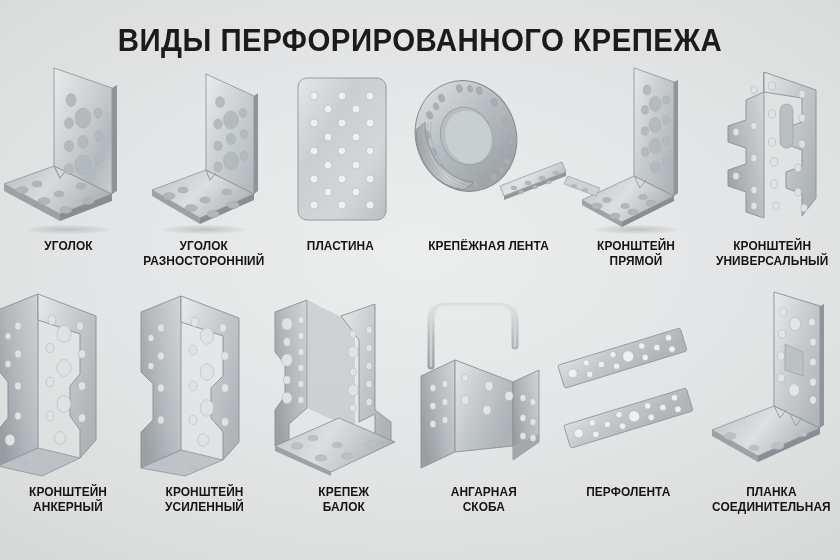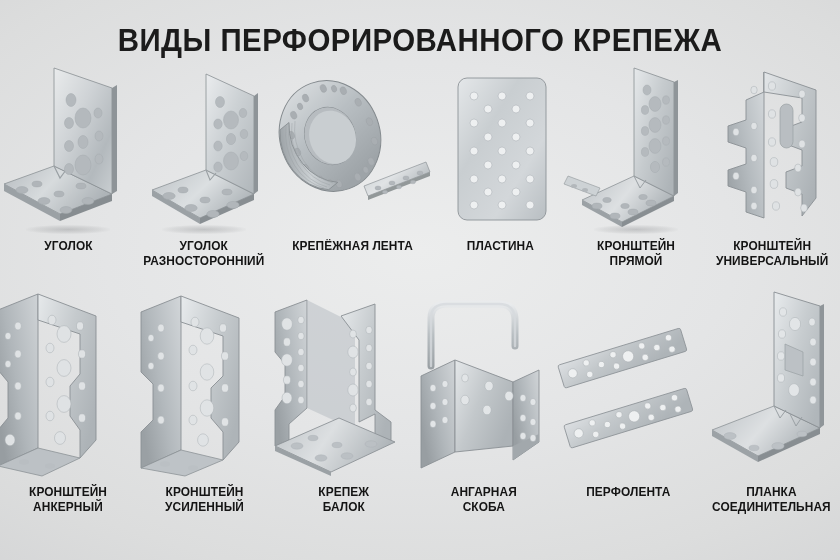--- a/index.html
+++ b/index.html
@@ -178,94 +178,20 @@
               <ellipse cx="95" cy="139" rx="6.2" ry="3.5"></ellipse>
             <ellipse cx="45" cy="124" rx="5" ry="2.9"></ellipse>
               <ellipse cx="67" cy="134" rx="5" ry="2.9"></ellipse>
             <ellipse cx="89" cy="126" rx="5" ry="2.9"></ellipse>
           </g>
         </svg>
         <div class="shadow"></div>
       </div>
       <div class="caption">УГОЛОК
 РАЗНОСТОРОННІИЙ</div>
-    </div>
-
-    <div class="cell">
-      <div class="art">
-        <svg width="160" height="166" viewBox="0 0 160 166">
-          <defs>
-            <linearGradient id="g4a" x1="0" y1="0" x2="0.4" y2="1">
-              <stop offset="0" stop-color="#dfe2e4"></stop>
-                <stop offset="0.5" stop-color="#b9bfc3"></stop>
-              <stop offset="1" stop-color="#9ea4a8"></stop>
-            </linearGradient>
-            <linearGradient id="g4b" x1="0" y1="0" x2="1" y2="0.6">
-              <stop offset="0" stop-color="#c8cdd0"></stop>
-                <stop offset="0.5" stop-color="#e0e3e5"></stop>
-              <stop offset="1" stop-color="#aeb4b8"></stop>
-            </linearGradient>
-            <linearGradient id="g4c" x1="0" y1="0" x2="1" y2="0">
-              <stop offset="0" stop-color="#9ea4a8"></stop>
-                <stop offset="0.5" stop-color="#ccd1d4"></stop>
-              <stop offset="1" stop-color="#a8aeb2"></stop>
-            </linearGradient>
-          </defs>
-
-          <polygon points="92,120 154,96 158,106 96,130" fill="url(#g4b)" stroke="#8e9498" stroke-width="0.7"></polygon>
-          <polygon points="96,130 158,106 158,110 96,134" fill="#929899"></polygon>
-          <g fill="#b2b7bb" stroke="#a4aaae" stroke-width="0.4">
-            <ellipse cx="106" cy="122" rx="3" ry="2"></ellipse>
-              <ellipse cx="120" cy="117" rx="3" ry="2"></ellipse>
-            <ellipse cx="134" cy="112" rx="3" ry="2"></ellipse>
-              <ellipse cx="148" cy="107" rx="3" ry="2"></ellipse>
-            <ellipse cx="113" cy="126" rx="2.6" ry="1.8"></ellipse>
-              <ellipse cx="127" cy="121" rx="2.6" ry="1.8"></ellipse>
-            <ellipse cx="141" cy="116" rx="2.6" ry="1.8"></ellipse>
-          </g>
-
-          <g transform="translate(58,70) rotate(-20)">
-            <ellipse cx="0" cy="0" rx="50" ry="56" fill="url(#g4a)" stroke="#83898d" stroke-width="1"></ellipse>
-            <ellipse cx="0" cy="0" rx="25" ry="29" fill="#d3d7da" stroke="#8a9094" stroke-width="1"></ellipse>
-            <ellipse cx="0" cy="0" rx="25" ry="29" fill="#b7bcc0"></ellipse>
-            <ellipse cx="2" cy="2" rx="23" ry="27" fill="#c9ced1"></ellipse>
-
-            <g fill="#a9aeb2" stroke="#9aa0a4" stroke-width="0.4">
-              <ellipse cx="-36" cy="-14" rx="3" ry="4"></ellipse>
-                <ellipse cx="-36" cy="4" rx="3" ry="4"></ellipse>
-              <ellipse cx="-34" cy="22" rx="3" ry="4"></ellipse>
-                <ellipse cx="-27" cy="-32" rx="3" ry="4"></ellipse>
-              <ellipse cx="-24" cy="38" rx="3" ry="4"></ellipse>
-                <ellipse cx="-10" cy="-44" rx="3" ry="4"></ellipse>
-              <ellipse cx="-8" cy="48" rx="3" ry="4"></ellipse>
-                <ellipse cx="10" cy="-47" rx="3" ry="4"></ellipse>
-              <ellipse cx="12" cy="48" rx="3" ry="4"></ellipse>
-                <ellipse cx="28" cy="-38" rx="3" ry="4"></ellipse>
-              <ellipse cx="30" cy="38" rx="3" ry="4"></ellipse>
-                <ellipse cx="38" cy="-22" rx="3" ry="4"></ellipse>
-              <ellipse cx="40" cy="20" rx="3" ry="4"></ellipse>
-                <ellipse cx="42" cy="0" rx="3" ry="4"></ellipse>
-              <ellipse cx="-42" cy="-2" rx="2.6" ry="3.4"></ellipse>
-              <ellipse cx="-18" cy="-38" rx="2.6" ry="3.4"></ellipse>
-                <ellipse cx="20" cy="-43" rx="2.6" ry="3.4"></ellipse>
-              <ellipse cx="-16" cy="44" rx="2.6" ry="3.4"></ellipse>
-                <ellipse cx="22" cy="44" rx="2.6" ry="3.4"></ellipse>
-            </g>
-          </g>
-
-          <path d="M12,58 A50,56 0 0 0 52,124 L62,118 A50,56 0 0 1 22,52 Z" fill="url(#g4c)" stroke="#858b8f" stroke-width="0.8" transform="rotate(-8 52 90)"></path>
-          <g stroke="#9ca2a6" stroke-width="0.55" opacity="0.85">
-            <path d="M14,60 A50,56 0 0 0 52,122" fill="none"></path>
-            <path d="M17,59 A50,56 0 0 0 55,121" fill="none"></path>
-            <path d="M20,57 A50,56 0 0 0 58,119" fill="none"></path>
-            <path d="M23,55 A50,56 0 0 0 61,117" fill="none"></path>
-          </g>
-        </svg>
-      </div>
-      <div class="caption">КРЕПЁЖНАЯ ЛЕНТА</div>
     </div>
 
     <div class="cell">
       <div class="art">
         <svg width="132" height="166" viewBox="0 0 132 166">
           <defs>
             <linearGradient id="g3" x1="0" y1="0" x2="1" y2="1">
               <stop offset="0" stop-color="#e4e7e9"></stop>
                 <stop offset="0.35" stop-color="#c9ced1"></stop>
               <stop offset="0.7" stop-color="#d3d7da"></stop>
@@ -300,20 +226,94 @@
               <circle cx="68" cy="139" r="4"></circle>
               <circle cx="96" cy="139" r="4"></circle>
           </g>
         </svg>
       </div>
       <div class="caption">ПЛАСТИНА</div>
     </div>
 
     <div class="cell">
       <div class="art">
+        <svg width="160" height="166" viewBox="0 0 160 166">
+          <defs>
+            <linearGradient id="g4a" x1="0" y1="0" x2="0.4" y2="1">
+              <stop offset="0" stop-color="#dfe2e4"></stop>
+                <stop offset="0.5" stop-color="#b9bfc3"></stop>
+              <stop offset="1" stop-color="#9ea4a8"></stop>
+            </linearGradient>
+            <linearGradient id="g4b" x1="0" y1="0" x2="1" y2="0.6">
+              <stop offset="0" stop-color="#c8cdd0"></stop>
+                <stop offset="0.5" stop-color="#e0e3e5"></stop>
+              <stop offset="1" stop-color="#aeb4b8"></stop>
+            </linearGradient>
+            <linearGradient id="g4c" x1="0" y1="0" x2="1" y2="0">
+              <stop offset="0" stop-color="#9ea4a8"></stop>
+                <stop offset="0.5" stop-color="#ccd1d4"></stop>
+              <stop offset="1" stop-color="#a8aeb2"></stop>
+            </linearGradient>
+          </defs>
+
+          <polygon points="92,120 154,96 158,106 96,130" fill="url(#g4b)" stroke="#8e9498" stroke-width="0.7"></polygon>
+          <polygon points="96,130 158,106 158,110 96,134" fill="#929899"></polygon>
+          <g fill="#b2b7bb" stroke="#a4aaae" stroke-width="0.4">
+            <ellipse cx="106" cy="122" rx="3" ry="2"></ellipse>
+              <ellipse cx="120" cy="117" rx="3" ry="2"></ellipse>
+            <ellipse cx="134" cy="112" rx="3" ry="2"></ellipse>
+              <ellipse cx="148" cy="107" rx="3" ry="2"></ellipse>
+            <ellipse cx="113" cy="126" rx="2.6" ry="1.8"></ellipse>
+              <ellipse cx="127" cy="121" rx="2.6" ry="1.8"></ellipse>
+            <ellipse cx="141" cy="116" rx="2.6" ry="1.8"></ellipse>
+          </g>
+
+          <g transform="translate(58,70) rotate(-20)">
+            <ellipse cx="0" cy="0" rx="50" ry="56" fill="url(#g4a)" stroke="#83898d" stroke-width="1"></ellipse>
+            <ellipse cx="0" cy="0" rx="25" ry="29" fill="#d3d7da" stroke="#8a9094" stroke-width="1"></ellipse>
+            <ellipse cx="0" cy="0" rx="25" ry="29" fill="#b7bcc0"></ellipse>
+            <ellipse cx="2" cy="2" rx="23" ry="27" fill="#c9ced1"></ellipse>
+
+            <g fill="#a9aeb2" stroke="#9aa0a4" stroke-width="0.4">
+              <ellipse cx="-36" cy="-14" rx="3" ry="4"></ellipse>
+                <ellipse cx="-36" cy="4" rx="3" ry="4"></ellipse>
+              <ellipse cx="-34" cy="22" rx="3" ry="4"></ellipse>
+                <ellipse cx="-27" cy="-32" rx="3" ry="4"></ellipse>
+              <ellipse cx="-24" cy="38" rx="3" ry="4"></ellipse>
+                <ellipse cx="-10" cy="-44" rx="3" ry="4"></ellipse>
+              <ellipse cx="-8" cy="48" rx="3" ry="4"></ellipse>
+                <ellipse cx="10" cy="-47" rx="3" ry="4"></ellipse>
+              <ellipse cx="12" cy="48" rx="3" ry="4"></ellipse>
+                <ellipse cx="28" cy="-38" rx="3" ry="4"></ellipse>
+              <ellipse cx="30" cy="38" rx="3" ry="4"></ellipse>
+                <ellipse cx="38" cy="-22" rx="3" ry="4"></ellipse>
+              <ellipse cx="40" cy="20" rx="3" ry="4"></ellipse>
+                <ellipse cx="42" cy="0" rx="3" ry="4"></ellipse>
+              <ellipse cx="-42" cy="-2" rx="2.6" ry="3.4"></ellipse>
+              <ellipse cx="-18" cy="-38" rx="2.6" ry="3.4"></ellipse>
+                <ellipse cx="20" cy="-43" rx="2.6" ry="3.4"></ellipse>
+              <ellipse cx="-16" cy="44" rx="2.6" ry="3.4"></ellipse>
+                <ellipse cx="22" cy="44" rx="2.6" ry="3.4"></ellipse>
+            </g>
+          </g>
+
+          <path d="M12,58 A50,56 0 0 0 52,124 L62,118 A50,56 0 0 1 22,52 Z" fill="url(#g4c)" stroke="#858b8f" stroke-width="0.8" transform="rotate(-8 52 90)"></path>
+          <g stroke="#9ca2a6" stroke-width="0.55" opacity="0.85">
+            <path d="M14,60 A50,56 0 0 0 52,122" fill="none"></path>
+            <path d="M17,59 A50,56 0 0 0 55,121" fill="none"></path>
+            <path d="M20,57 A50,56 0 0 0 58,119" fill="none"></path>
+            <path d="M23,55 A50,56 0 0 0 61,117" fill="none"></path>
+          </g>
+        </svg>
+      </div>
+      <div class="caption">КРЕПЁЖНАЯ ЛЕНТА</div>
+    </div>
+
+    <div class="cell">
+      <div class="art">
         <svg width="132" height="166" viewBox="0 0 132 166">
           <defs>
             <linearGradient id="g5a" x1="0" y1="0" x2="1" y2="0.8">
               <stop offset="0" stop-color="#e6e9eb"></stop>
                 <stop offset="0.5" stop-color="#c6cbce"></stop>
               <stop offset="1" stop-color="#aeb4b8"></stop>
             </linearGradient>
             <linearGradient id="g5b" x1="0" y1="0" x2="1" y2="0.4">
               <stop offset="0" stop-color="#bcc1c5"></stop>
                 <stop offset="0.55" stop-color="#dde0e2"></stop>

